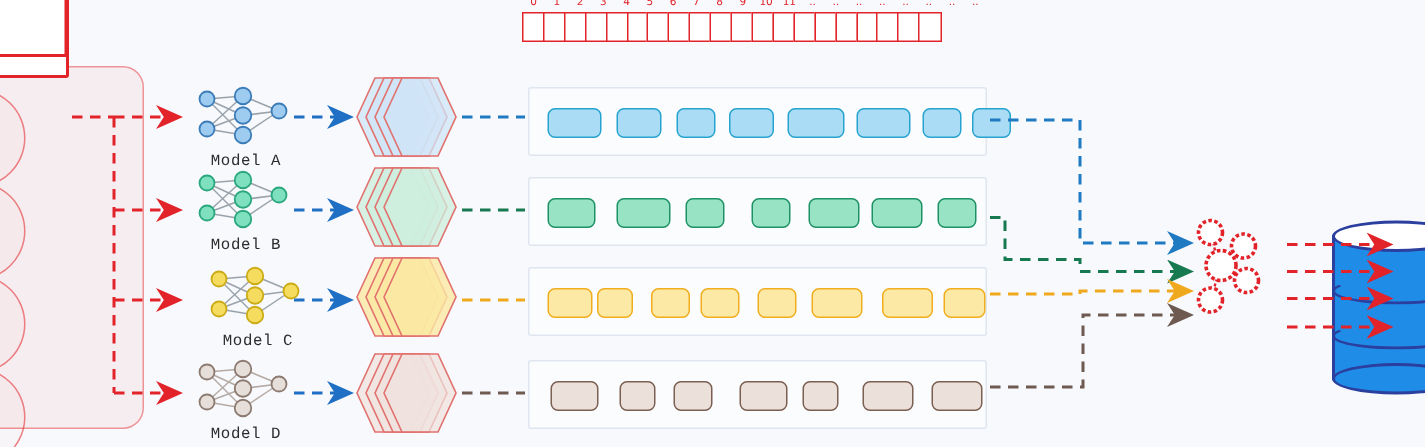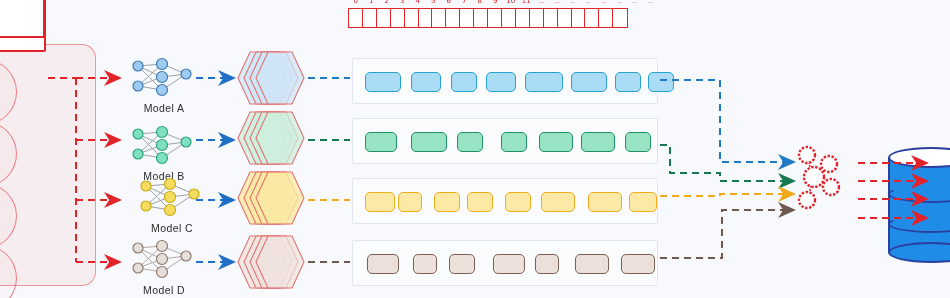--- a/index.html
+++ b/index.html
@@ -30,21 +30,21 @@
     left:-20px;top:-6px;width:60px;height:50px;
     border:3px solid #e2232a;border-radius:3px;background:#fff;
   }
   #browser-bar{
     left:-22px;top:36px;width:64px;height:12px;
     border:2px solid #e2232a;border-radius:2px;background:#fff;
   }
 
   
   .model-label{
-    font-family:Liberation Sans, sans-serif;
+    font-family:Liberation Mono, monospace;
     font-size:10.5px;color:#2b2b2b;letter-spacing:.4px;
     text-align:center;width:80px;
   }
 
   
   #index-ruler{left:348px;top:6px;width:310px;height:30px;}
   .ruler-cells{display:flex;align-items:flex-end;height:22px;}
   .ruler-cell{
     height:20px;border:1.6px solid #e2232a;
     margin-right:-1.6px;box-sizing:border-box;background:#fff;
@@ -129,21 +129,21 @@
           <circle cx="14" cy="30" r="5"></circle>
         <circle cx="38" cy="8" r="5.5"></circle>
           <circle cx="38" cy="21" r="5.5"></circle>
           <circle cx="38" cy="34" r="5.5"></circle>
         <circle cx="62" cy="18" r="5"></circle>
       </g>
     </svg>
     <div class="model-label">Model A</div>
   </div>
 
-  <div class="abs" style="left:124px;top:124px;width:80px;">
+  <div class="abs" style="left:124px;top:112px;width:80px;">
     <svg width="80" height="42" viewBox="0 0 80 42">
       <g stroke="#9aa3ab" stroke-width="1" fill="none">
         <line x1="14" y1="10" x2="38" y2="8"></line>
           <line x1="14" y1="10" x2="38" y2="21"></line>
           <line x1="14" y1="10" x2="38" y2="34"></line>
         <line x1="14" y1="30" x2="38" y2="8"></line>
           <line x1="14" y1="30" x2="38" y2="21"></line>
           <line x1="14" y1="30" x2="38" y2="34"></line>
         <line x1="38" y1="8" x2="62" y2="18"></line>
           <line x1="38" y1="21" x2="62" y2="18"></line>

